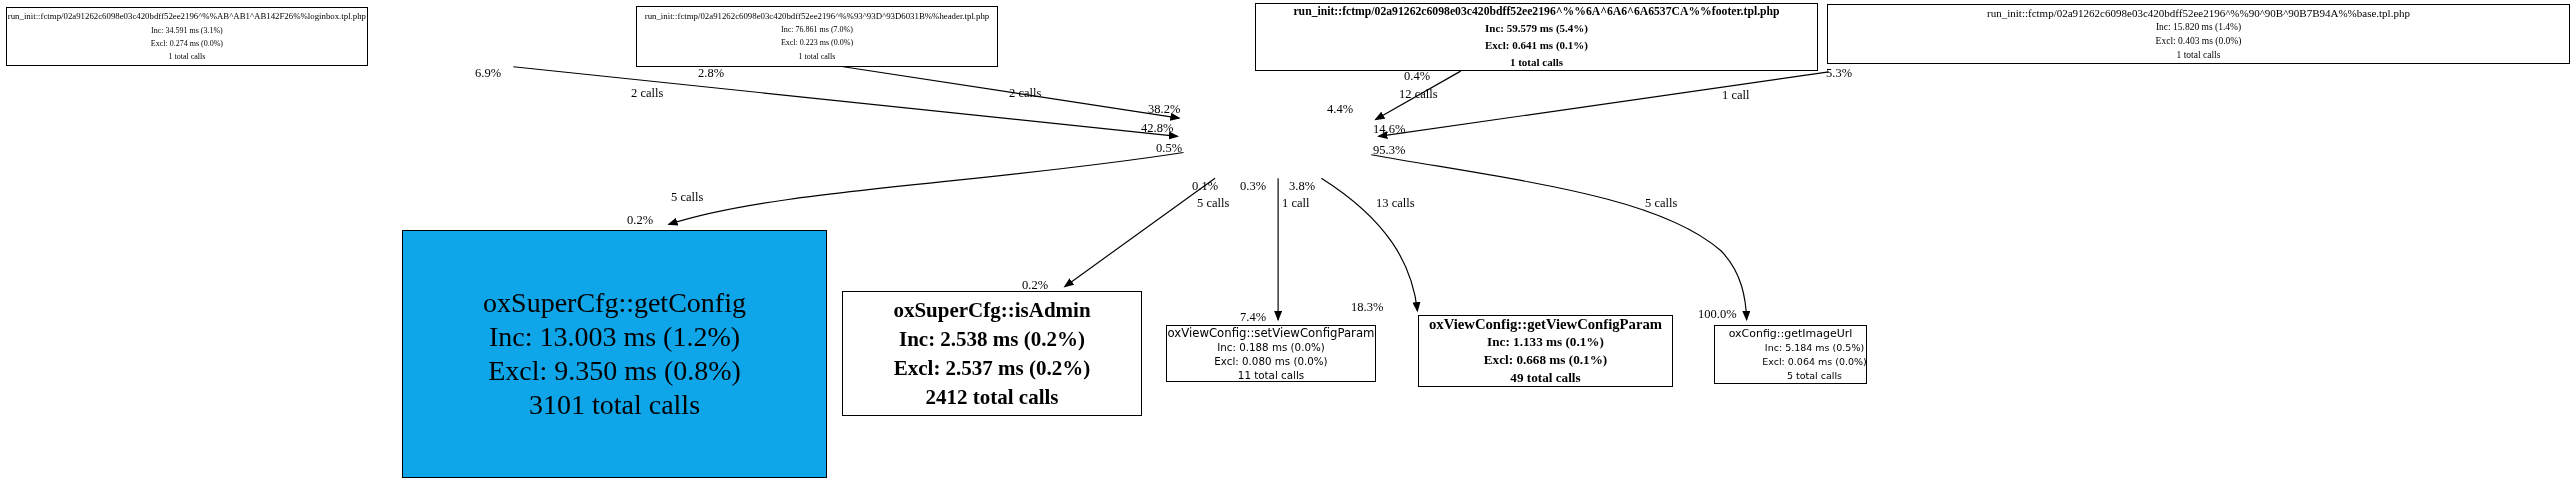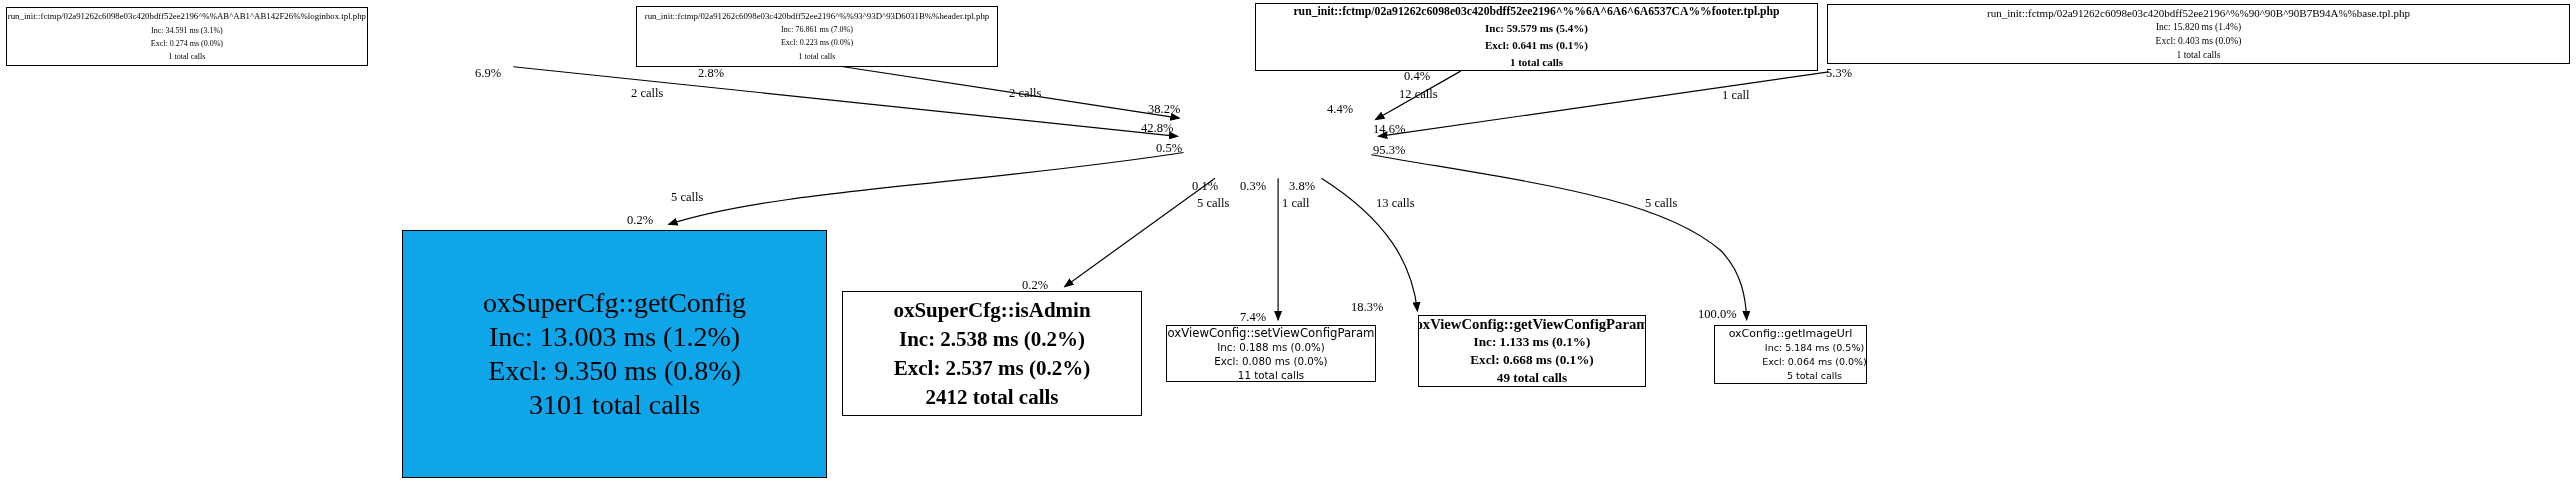--- a/index.html
+++ b/index.html
@@ -109,21 +109,21 @@
     <div class="it">2412 total calls</div>
   </div>
 
   <div class="node sans" style="left:1166px;top:325px;width:210px;height:57px;">
     <div class="st">oxViewConfig::setViewConfigParam</div>
     <div class="sl">Inc: 0.188 ms (0.0%)</div>
     <div class="sl">Excl: 0.080 ms (0.0%)</div>
     <div class="sl">11 total calls</div>
   </div>
 
-  <div class="node serif bold" style="left:1418px;top:315px;width:228px;height:72px;">
+  <div class="node serif bold" style="left:1418px;top:315px;width:255px;height:72px;">
     <div class="gt">oxViewConfig::getViewConfigParam</div>
     <div class="gl">Inc: 1.133 ms (0.1%)</div>
     <div class="gl">Excl: 0.668 ms (0.1%)</div>
     <div class="gl">49 total calls</div>
   </div>
 
   <div class="node sans" style="left:1714px;top:325px;width:153px;height:59px;">
     <div class="ot">oxConfig::getImageUrl</div>
     <div class="ol">Inc: 5.184 ms (0.5%)</div>
     <div class="ol">Excl: 0.064 ms (0.0%)</div>

